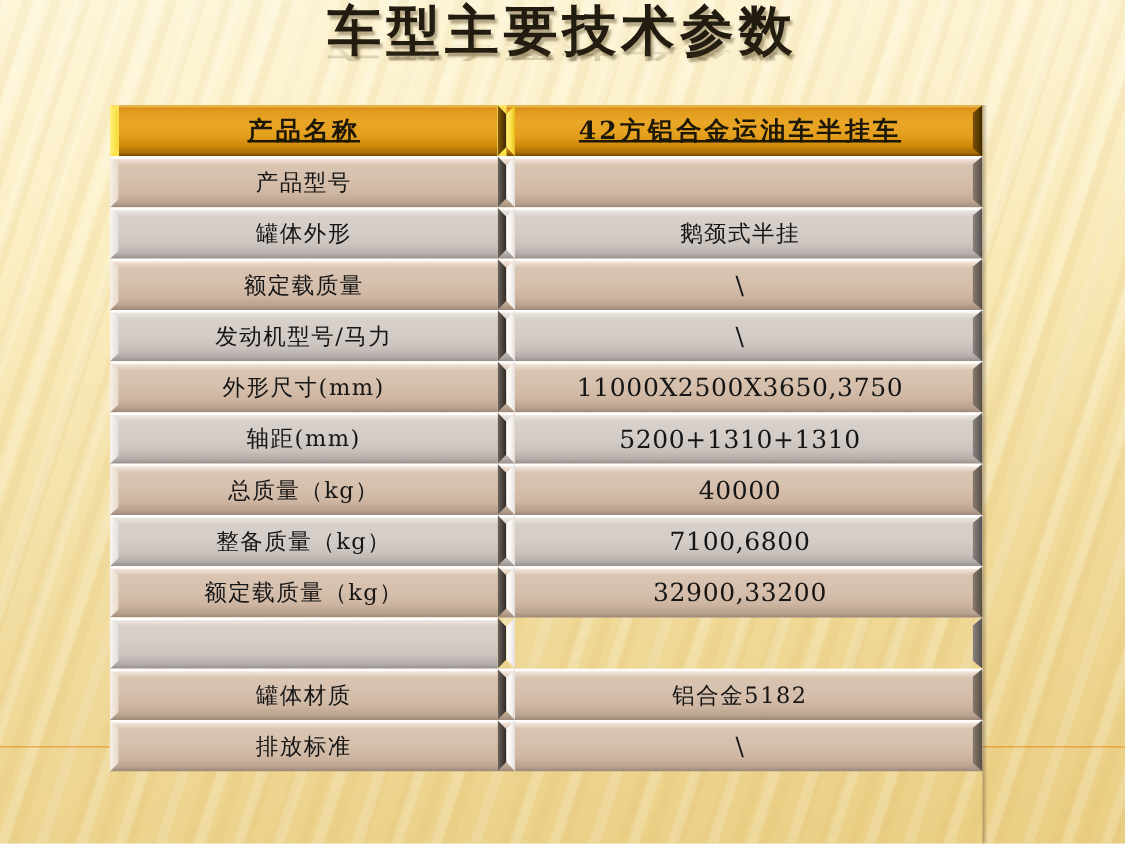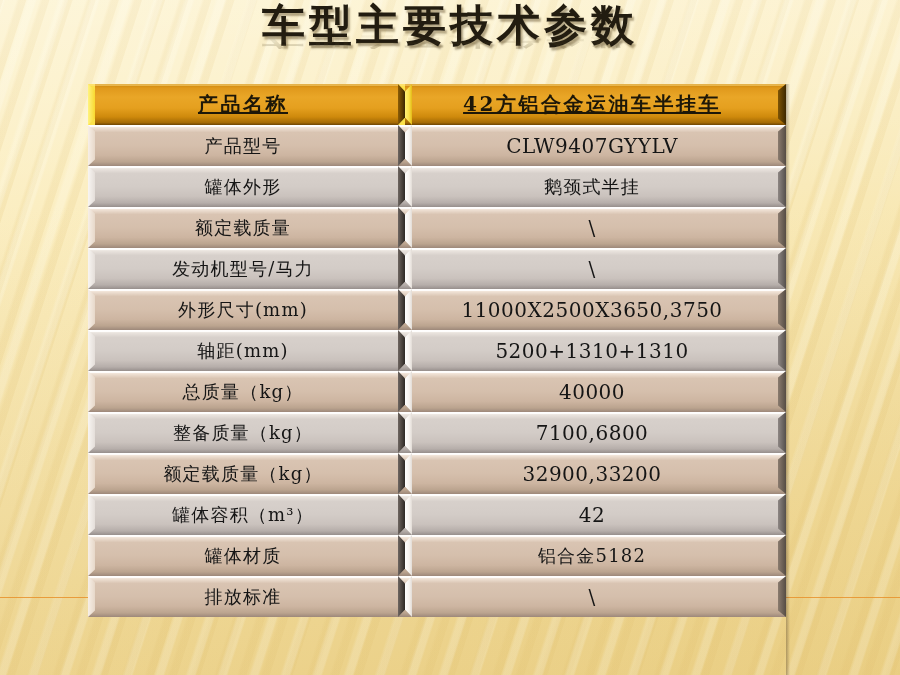--- a/index.html
+++ b/index.html
@@ -320,21 +320,20 @@
       </div>
       <div class="trow row-tan">
         <div class="cell cell-label">
           <div class="face"></div>
           <div class="tophi"></div>
           <span class="txt">产品型号</span>
         </div>
         <div class="cell cell-value">
           <div class="face"></div>
           <div class="tophi"></div>
-          <span class="txt txt-latin">CLW9407GYYLV</span>
         </div>
         <div class="leftcap"></div>
         <div class="divider">
           <div class="div-dark"></div>
           <div class="div-light"></div>
         </div>
         <div class="rightcap"></div>
       </div>
       <div class="trow row-gray">
         <div class="cell cell-label">
@@ -477,26 +476,20 @@
         <div class="divider">
           <div class="div-dark"></div>
           <div class="div-light"></div>
         </div>
         <div class="rightcap"></div>
       </div>
       <div class="trow row-gray">
         <div class="cell cell-label">
           <div class="face"></div>
           <div class="tophi"></div>
-          <span class="txt">罐体容积（m³）</span>
-        </div>
-        <div class="cell cell-value">
-          <div class="face"></div>
-          <div class="tophi"></div>
-          <span class="txt txt-latin">42</span>
         </div>
         <div class="leftcap"></div>
         <div class="divider">
           <div class="div-dark"></div>
           <div class="div-light"></div>
         </div>
         <div class="rightcap"></div>
       </div>
       <div class="trow row-tan">
         <div class="cell cell-label">

